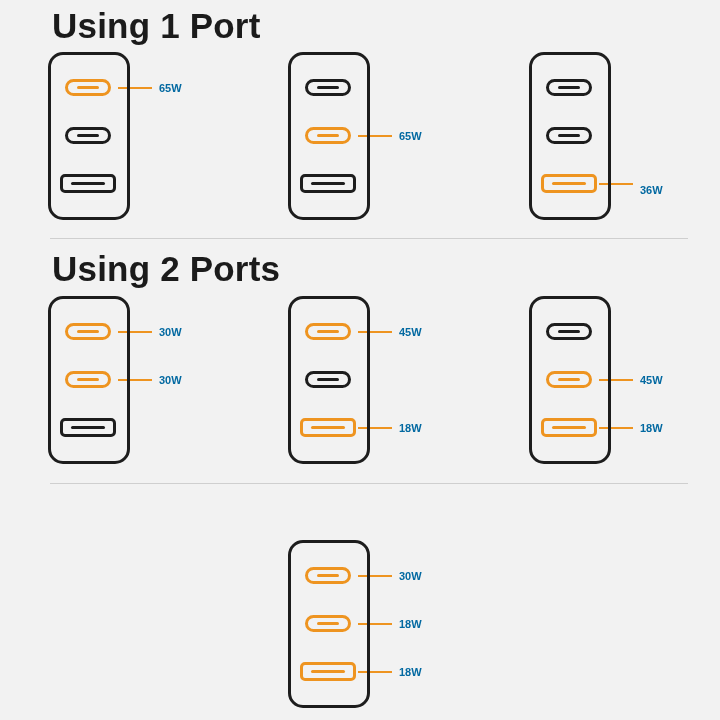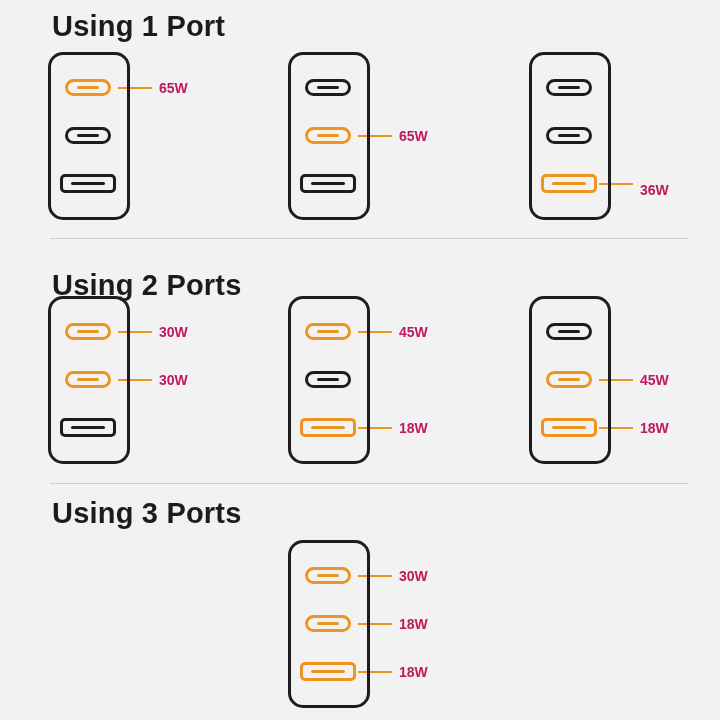--- a/index.html
+++ b/index.html
@@ -8,21 +8,21 @@
     position: relative;
     background: #f2f2f2;
     font-family: "Liberation Sans", sans-serif;
     overflow: hidden;
   }
   .canvas { position: absolute; inset: 0; }
 
   .title {
     position: absolute;
     left: 52px;
-    font-size: 29px;
+    font-size: 35px;
     font-weight: bold;
     color: #1b1b1b;
     line-height: 34px;
     letter-spacing: 0.2px;
   }
   .divider {
     position: absolute;
     left: 50px;
     width: 638px;
     height: 1px;
@@ -67,42 +67,41 @@
   .usb-a { left: 9px; width: 56px; height: 19px; border-radius: 5px; }
   .usb-a i { width: 34px; height: 3px; }
 
   .p0 { top: 24px; }
   .p1 { top: 72px; }
   .p2 { top: 119px; }
 
   .watt {
     position: absolute;
     left: 111px;
-    font-size: 14px;
+    font-size: 11px;
     font-weight: bold;
-    color: #be185d;
+    color: #0369a1;
     line-height: 22px;
     z-index: 2;
   }
 </style>
 </head>
 <body>
 
 <div class="canvas">
   <h2 class="title" style="top:9px">Using 1 Port</h2>
   <div id="row-0"></div>
 
   <div class="divider" style="top:238px"></div>
 
-  <h2 class="title" style="top:268px">Using 2 Ports</h2>
+  <h2 class="title" style="top:252px">Using 2 Ports</h2>
   <div id="row-1"></div>
 
   <div class="divider" style="top:483px"></div>
 
-  <h2 class="title" style="top:496px">Using 3 Ports</h2>
   <div id="row-2"></div>
 <div class="slot" style="left: 48px; top: 52px;">
       <div class="leader-line" style="top: 35px;"></div>
       <div class="charger-body">
         <div class="port usb-c p0 active">
           <i></i>
         </div>
         <div class="port usb-c p1">
           <i></i>
         </div>

